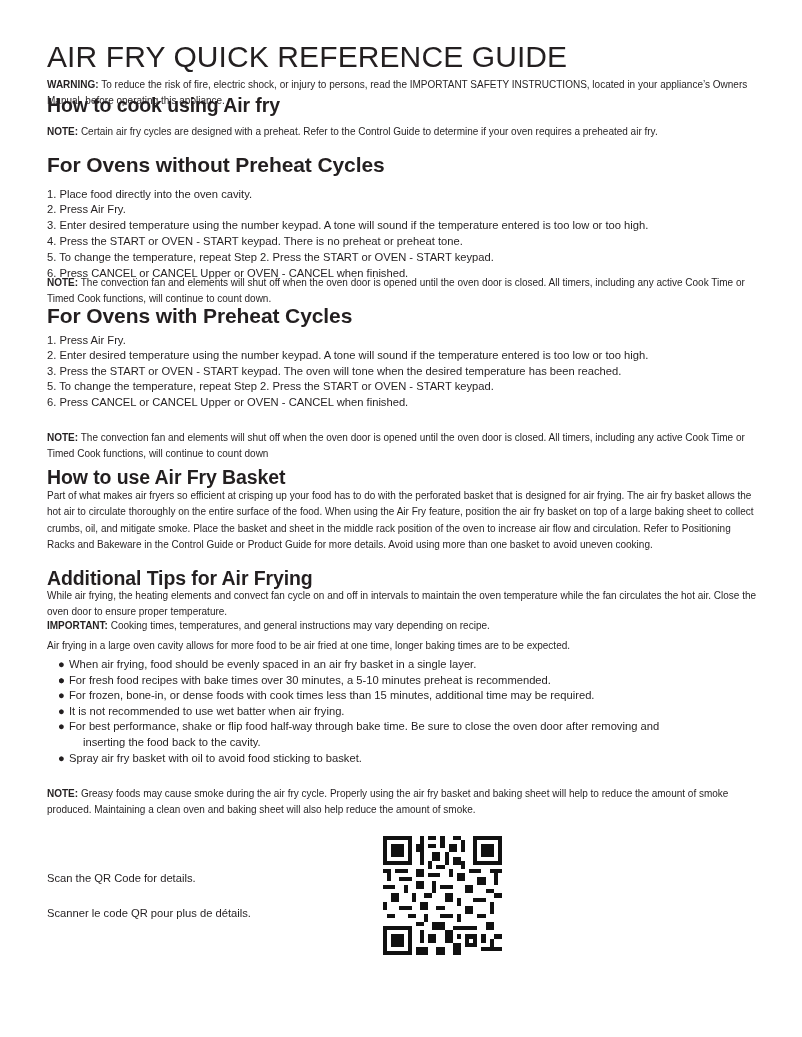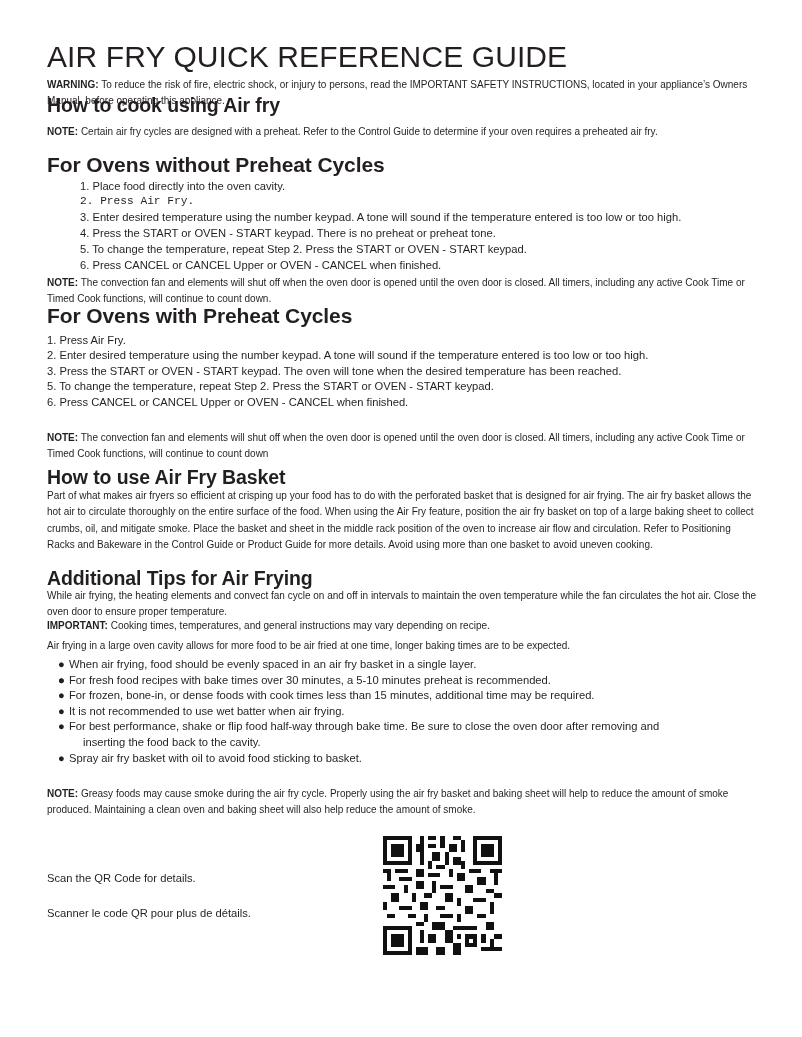--- a/index.html
+++ b/index.html
@@ -38,23 +38,23 @@
 <div class="page">
 
   <h1 class="title">AIR FRY QUICK REFERENCE GUIDE</h1>
 
   <p class="abs body" style="top:77px;"><b>WARNING:</b><span> To reduce the risk of fire, electric shock, or injury to persons, read the IMPORTANT SAFETY INSTRUCTIONS, located in your appliance’s Owners Manual, before operating this appliance.</span></p>
 
   <h2 class="abs h-main" style="top:94px;">How to cook using Air fry</h2>
   <p class="abs body" style="top:124px;"><b>NOTE:</b><span> Certain air fry cycles are designed with a preheat.  Refer to the Control Guide to determine if your oven requires a preheated air fry.</span></p>
 
   <h3 class="abs h-sub" style="top:155px;">For Ovens without Preheat Cycles</h3>
-  <ol class="abs steps" style="top:179px;margin-left:33px;">
+  <ol class="abs steps" style="top:187px;">
     <li>1. Place food directly into the oven cavity.</li>
-    <li style="margin-top:0px;font-family:Liberation Mono, monospace;">2. Press Air Fry.</li>
+    <li style="margin-top:0px;">2. Press Air Fry.</li>
     <li style="margin-top:0.5px;">3.   Enter desired temperature using the number keypad. A tone will sound if the temperature entered is too low or too high.</li>
     <li style="margin-top:0.5px;">4. Press the START or OVEN - START keypad. There is no preheat or preheat tone.</li>
     <li style="margin-top:0.5px;">5. To change the temperature, repeat Step 2. Press the START or OVEN - START keypad.</li>
     <li style="margin-top:0.5px;">6. Press CANCEL or CANCEL Upper or OVEN - CANCEL when finished.</li>
   </ol>
   <p class="abs body" style="top:275px;"><b>NOTE:</b><span> The convection fan and elements will shut off when the oven door is opened until the oven door is closed. All timers, including any active Cook Time or Timed Cook functions, will continue to count down.</span></p>
 
   <h3 class="abs h-sub" style="top:306px;">For Ovens with Preheat Cycles</h3>
   <ol class="abs steps" style="top:333px;">
     <li>1. Press Air Fry.</li>

